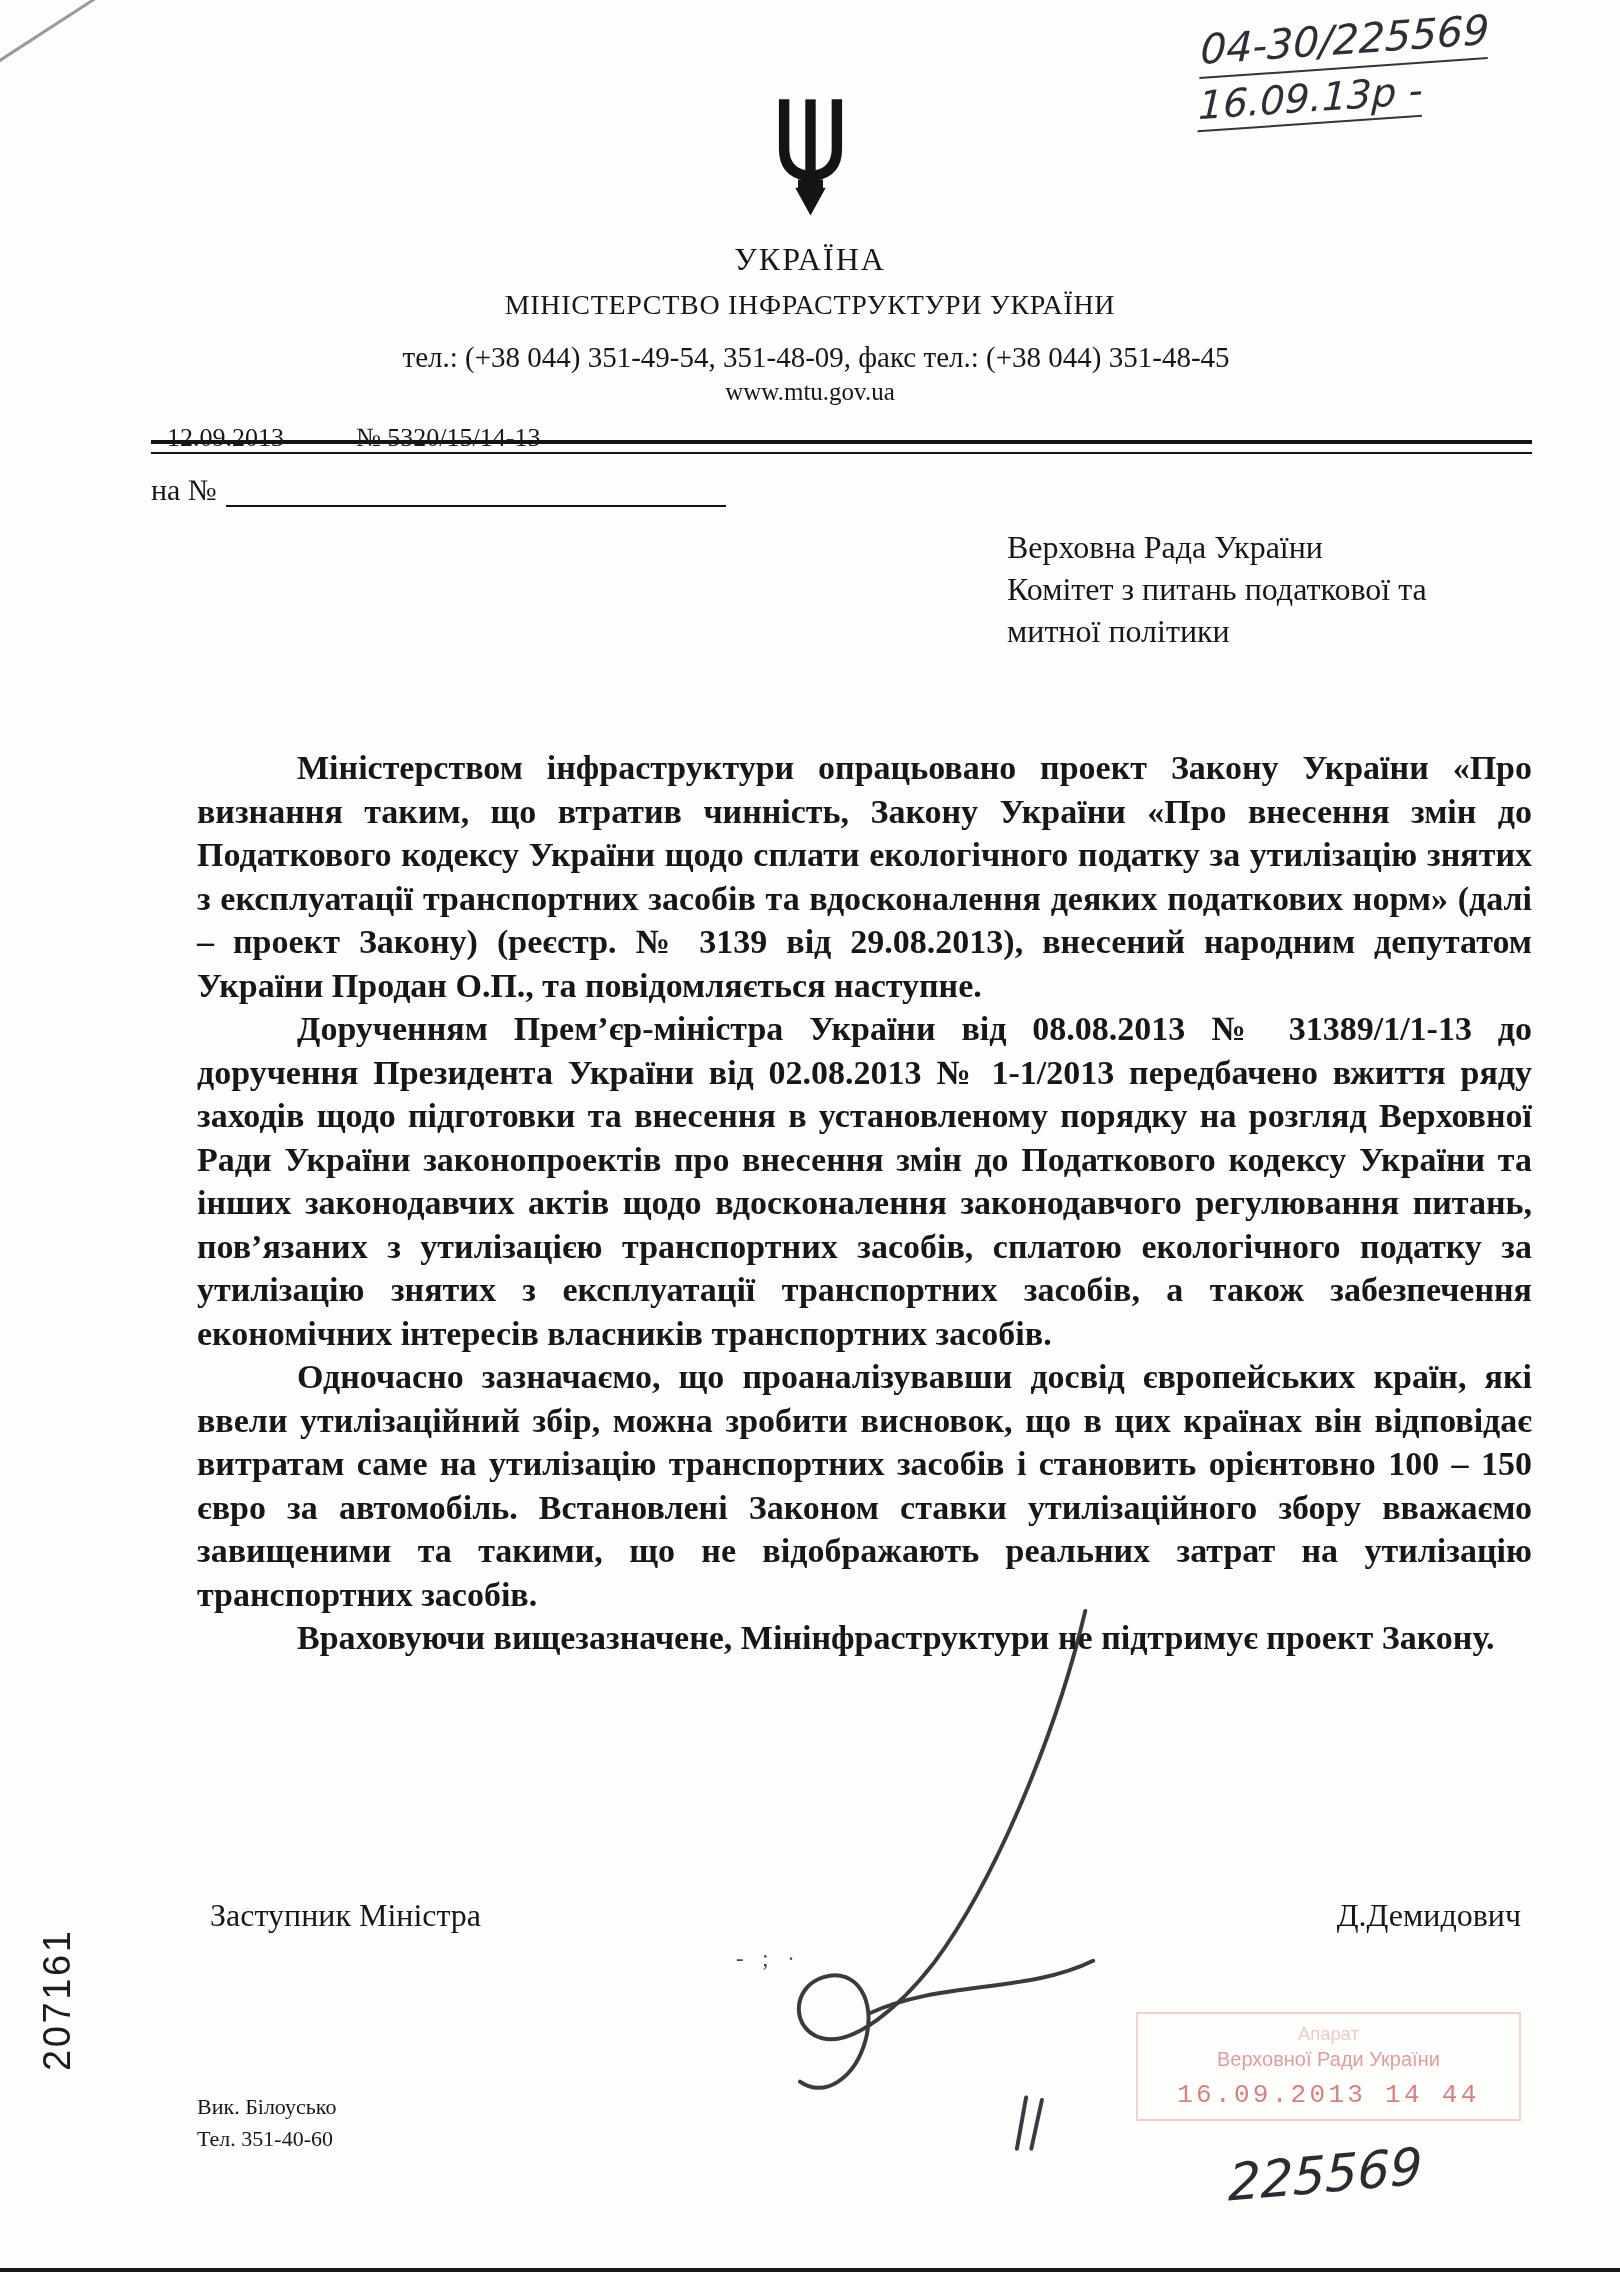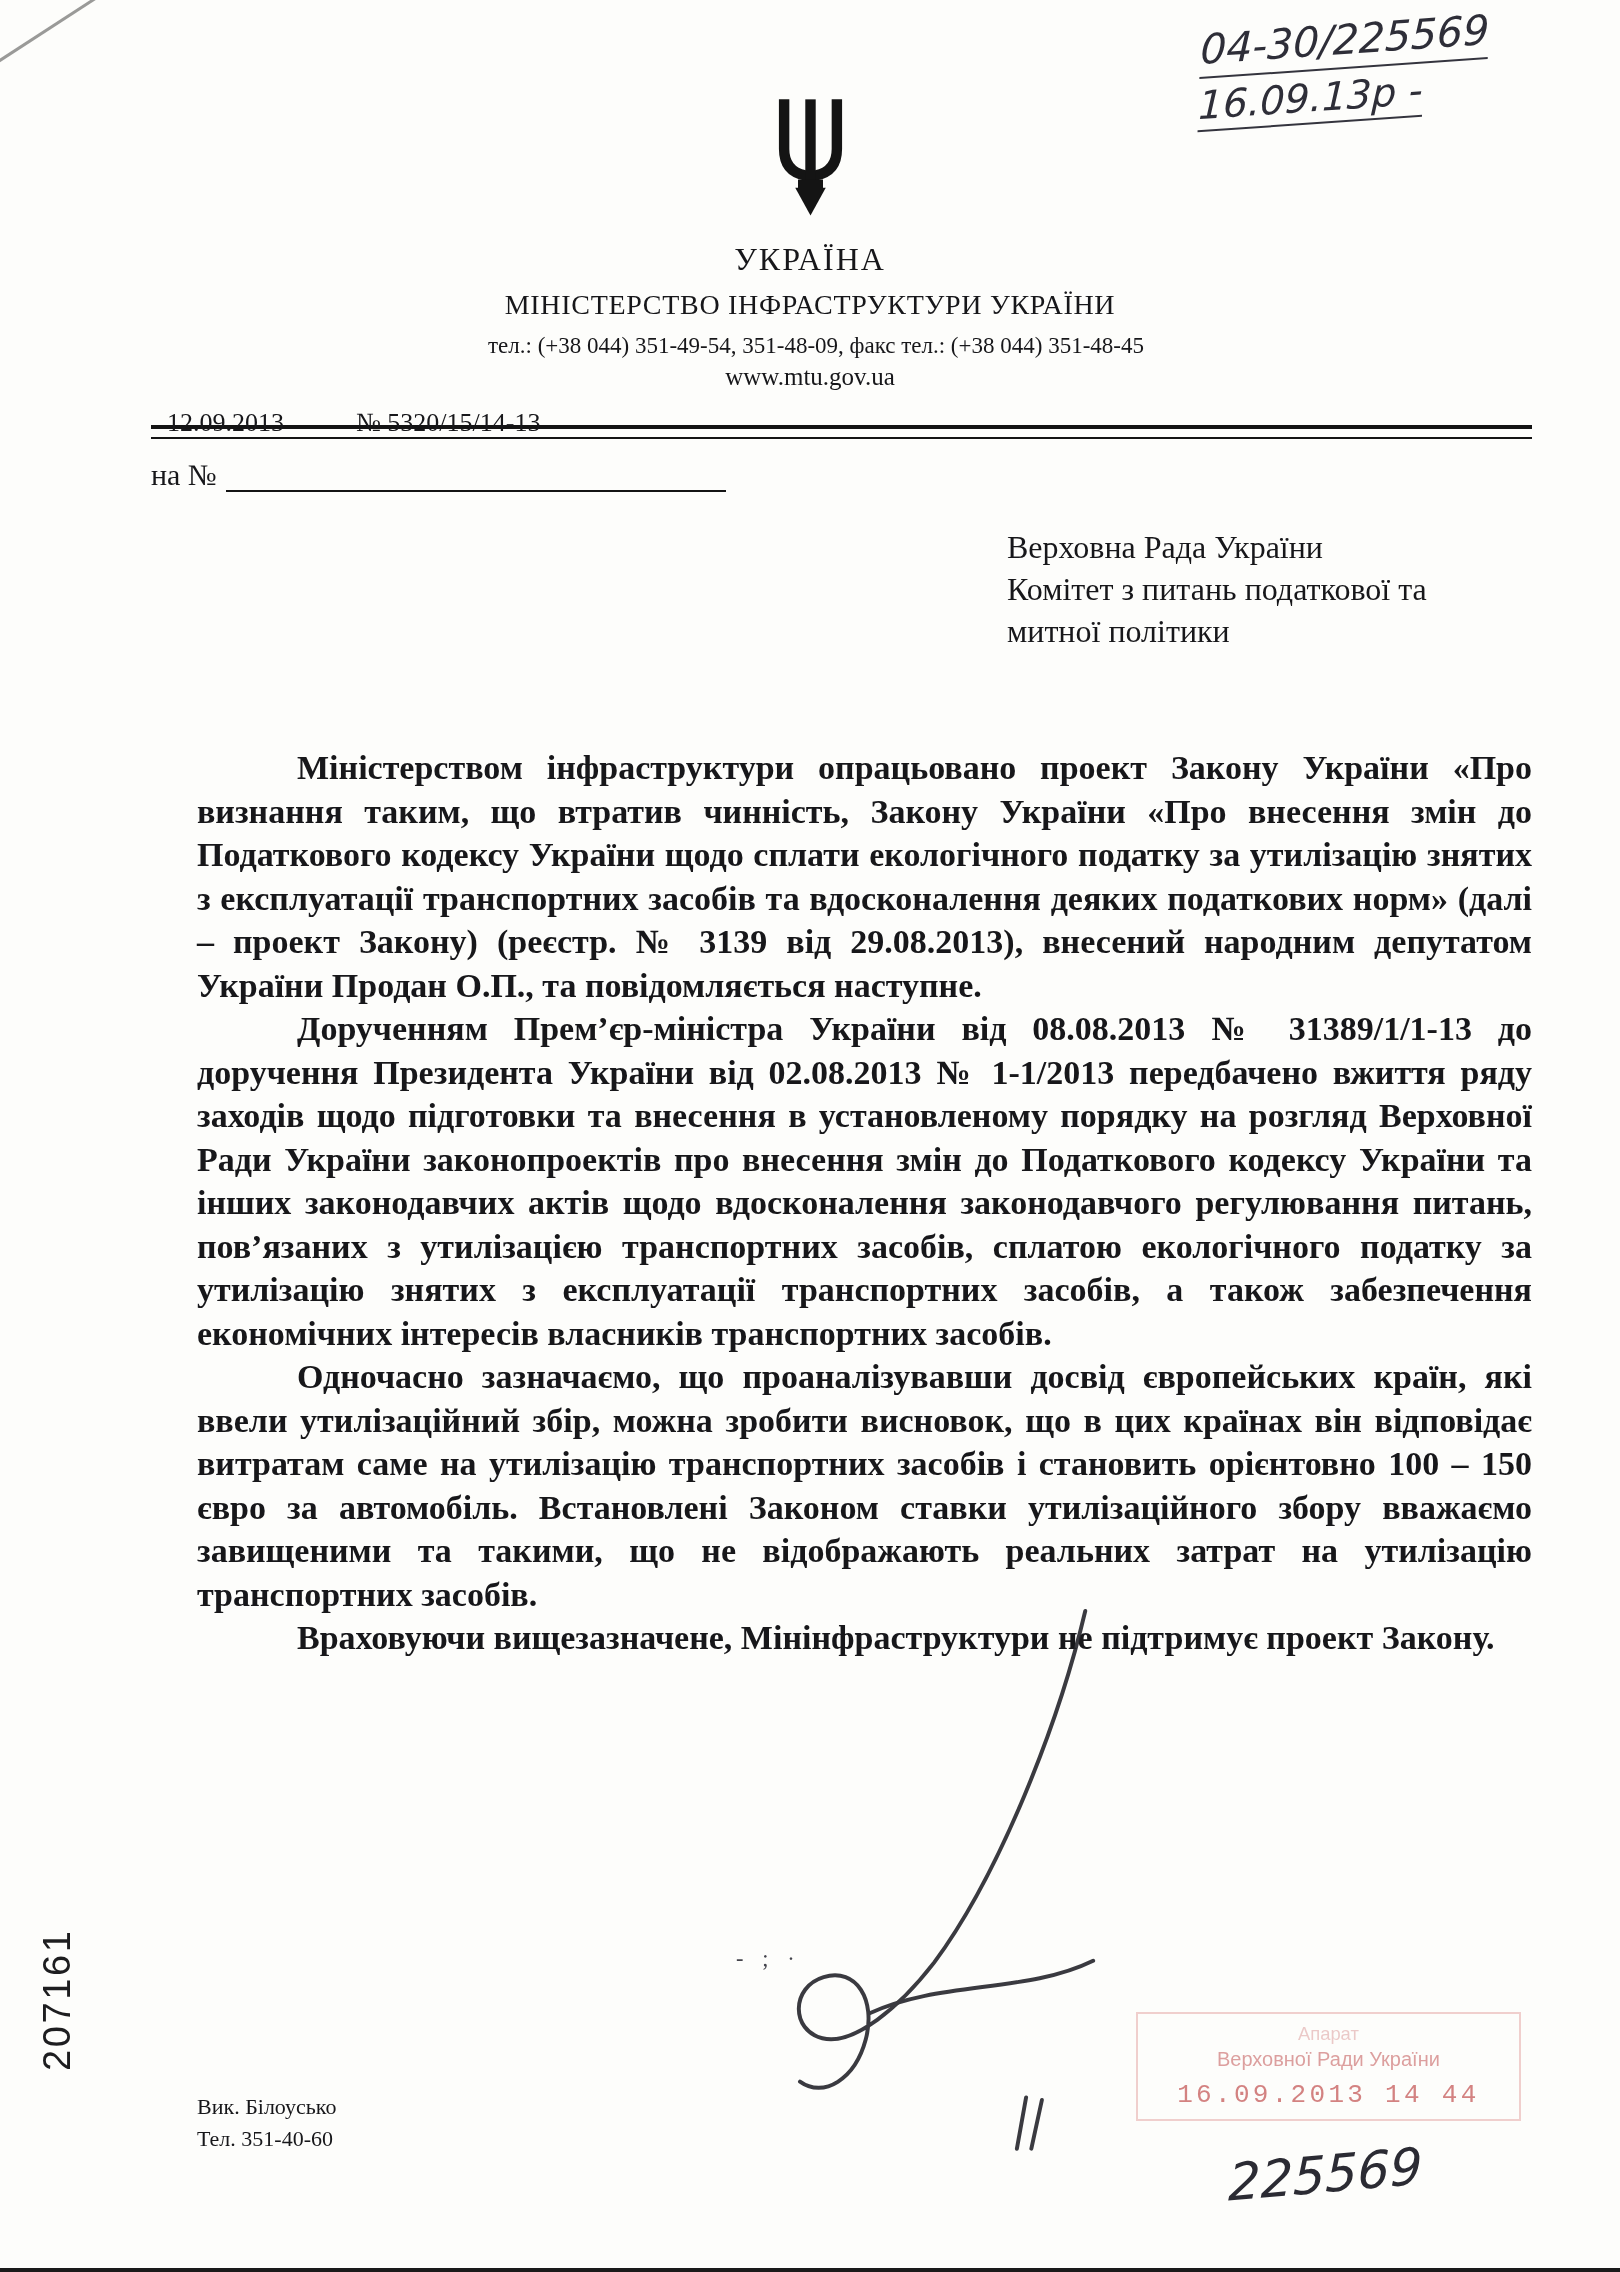--- a/index.html
+++ b/index.html
@@ -70,21 +70,21 @@
     margin-top: 22.4px;
     font-size: 32px;
     letter-spacing: 2px;
   }
   .ministry {
     margin-top: 10.5px;
     font-size: 28px;
     letter-spacing: 0.7px;
   }
   .addr   { margin-top: 10.5px; font-size: 25px; }
-  .phones { margin-top: 12px;  font-size: 23px; padding-left: 12px; }
+  .phones { margin-top: 20px;  font-size: 29px; padding-left: 12px; }
   .site   { margin-top: 4px;  font-size: 25px; }
 
   
   .ref-block {
     position: relative;
     margin: 17px 88px 0 151px;
     height: 112px;
     font-size: 26px;
   }
   .rule-a, .rule-b {
@@ -280,20 +280,24 @@
   <svg class="sig-scrawl" width="539" height="579" viewBox="0 0 820 880" fill="none">
     <g stroke="#26262c" stroke-width="6" stroke-linecap="round" fill="none">
       <path d="M650 30 C610 200 520 430 420 565 C368 632 298 692 250 680 C202 668 202 602 252 587 C302 572 332 622 316 682 C300 742 252 772 216 746"></path>
       <path d="M322 642 C430 592 560 612 662 562"></path>
       <path d="M560 770 l-14 78 M584 774 l-16 74"></path>
     </g>
   </svg>
 
   <div class="sig-marks">- ; ·</div>
 
+  <div class="sig-row">
+    <span>Заступник Міністра</span>
+    <span>Д.Демидович</span>
+  </div>
 
   <div class="vertical-number">207161</div>
 
   <div class="executor">
     <div>Вик. Білоусько</div>
     <div>Тел. 351-40-60</div>
   </div>
 
   <div class="stamp">
     <div class="s1">Апарат</div>

